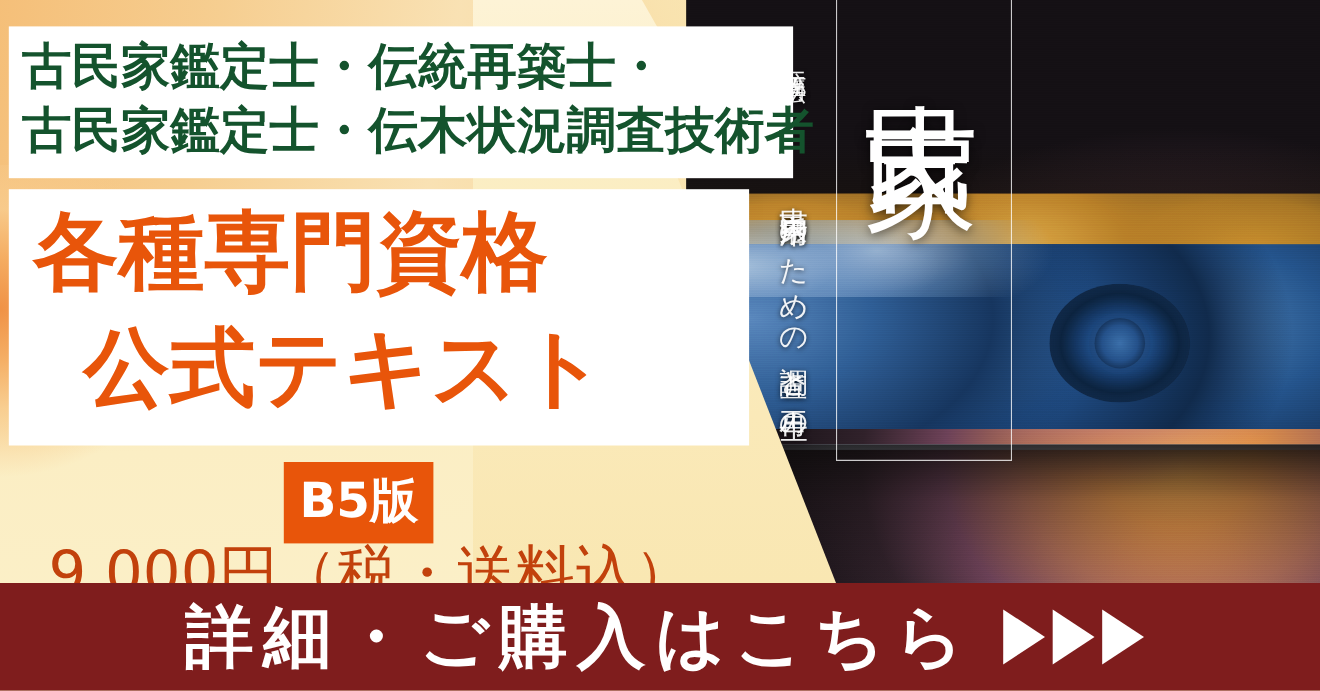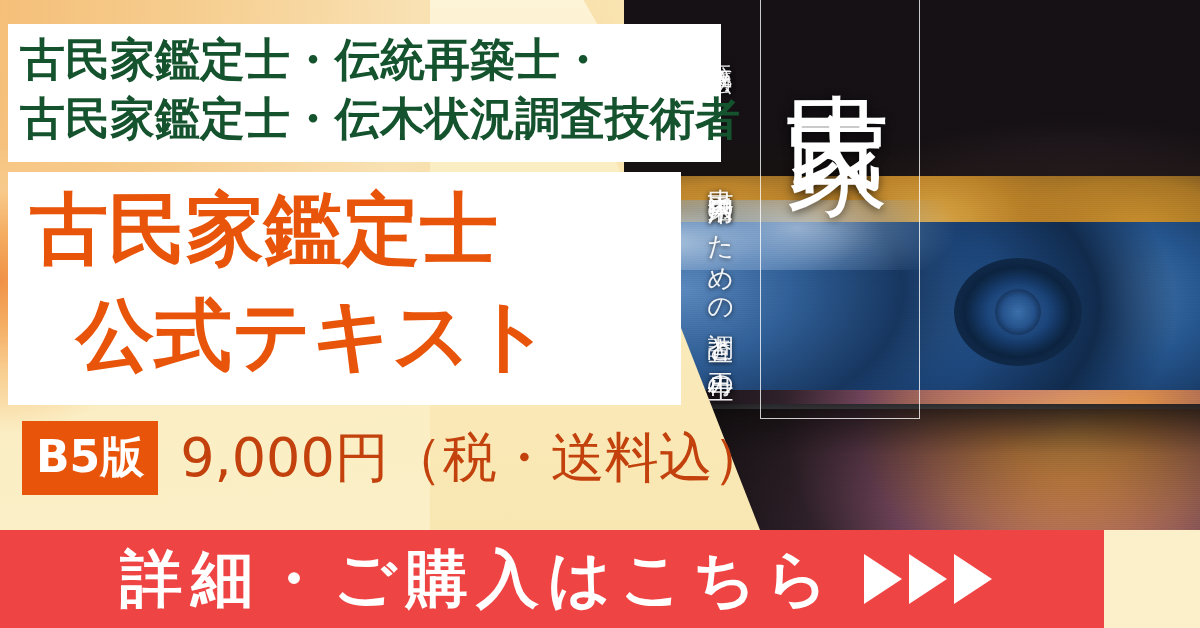--- a/index.html
+++ b/index.html
@@ -182,41 +182,41 @@
     font-weight:700;
     font-size:78px;line-height:1.36;
     white-space:nowrap;
   }
   .mh-line1{padding-left:22px;}
   .mh-line2{padding-left:68px;}
 
   
   .price-row{
     position:absolute;left:22px;top:420px;height:76px;
-    display:flex;align-items:center;
+    display:flex;align-items:center;flex-direction:column;
   }
   .badge{
     background:#e8550a;color:#ffffff;
     font-family:"DejaVu Sans","Liberation Sans",sans-serif;
     font-weight:700;font-size:44px;line-height:1;
     padding:14px 14px 16px 14px;
     letter-spacing:0px;white-space:nowrap;
   }
   .price{
     margin-left:22px;
     color:#c2410c;
     font-family:"DejaVu Sans","Liberation Sans",sans-serif;
     font-weight:400;font-size:54px;line-height:1;
     white-space:nowrap;
   }
 
   
   .cta{
-    position:absolute;left:0;top:530px;width:1104px;height:98px;
-    background:#ef4444;
+    position:absolute;left:0;top:530px;width:1200px;height:98px;
+    background:#7f1d1d;
     display:flex;align-items:center;justify-content:center;
     gap:26px;
   }
   .cta-text{
     color:#ffffff;
     font-family:"DejaVu Sans","Liberation Sans",sans-serif;
     font-weight:700;font-size:62px;line-height:1;
     letter-spacing:9px;white-space:nowrap;
     padding-left:8px;
   }
@@ -261,21 +261,21 @@
 
   <div class="panel panel-top"></div>
   <div class="panel panel-main"></div>
 
   <div class="sub-heading">
     <div>古民家鑑定士・伝統再築士・</div>
     <div>古民家鑑定士・伝木状況調査技術者</div>
   </div>
 
   <div class="main-heading">
-    <div class="mh-line1">古民家鑑定士</div>
+    <div class="mh-line1">各種専門資格</div>
     <div class="mh-line2">公式テキスト</div>
   </div>
 
   <div class="price-row">
     <div class="badge">B5版</div>
     <div class="price">9,000円（税・送料込）</div>
   </div>
 
   <div class="cta">
     <div class="cta-text">詳細・ご購入はこちら</div>

